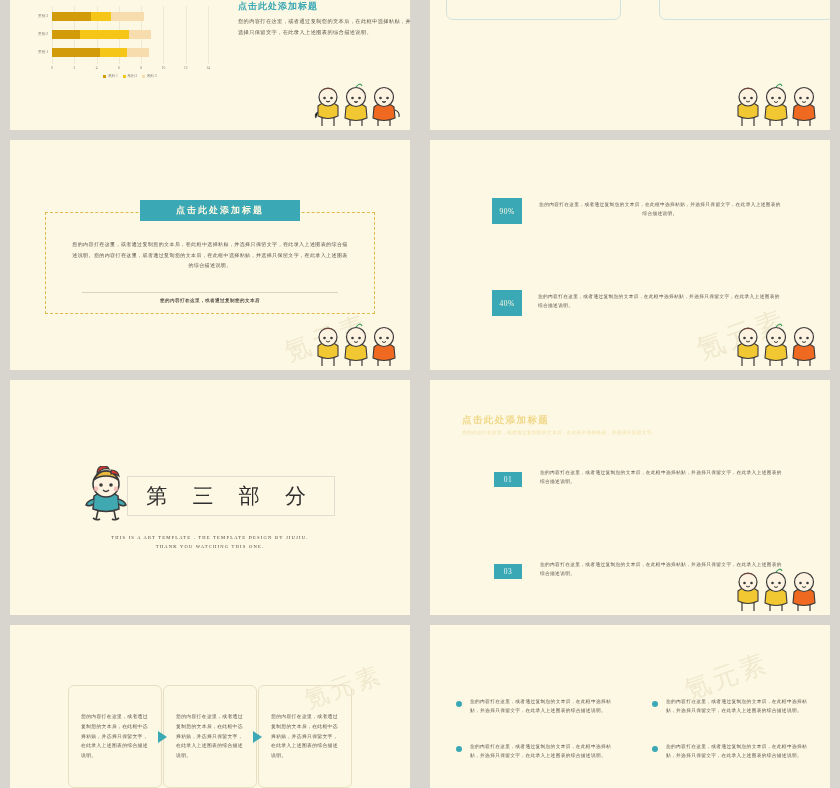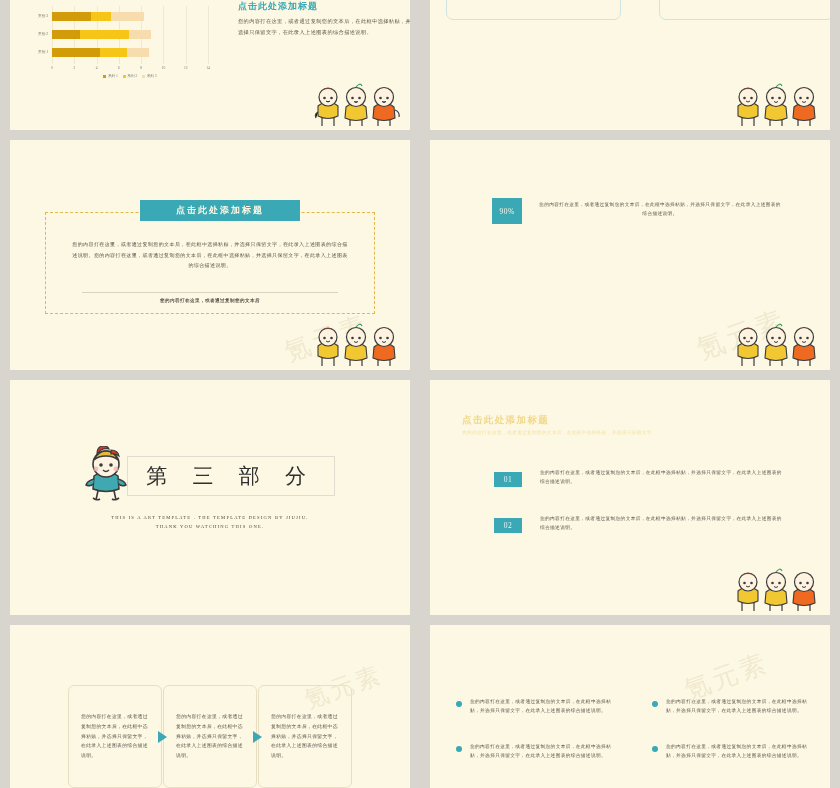--- a/index.html
+++ b/index.html
@@ -112,21 +112,21 @@
     background:#3aa8b5;color:#fdf8e3;
     display:flex;align-items:center;justify-content:center;
     font-size:7.5px;letter-spacing:.5px;
   }
   .pct-text{
     position:absolute;left:46px;right:0;top:2px;
     font-size:4.7px;line-height:2.0;color:#55504a;letter-spacing:.35px;
   }
 
   
-  .sec-wrap{position:absolute;left:0;right:0;top:66px;text-align:center;}
+  .sec-wrap{position:absolute;left:0;right:0;top:86px;text-align:center;}
   .sec-inner{display:inline-block;position:relative;}
   .sec-box{
     display:inline-block;border:1px solid #e2ddd0;
     padding:5px 18px;vertical-align:middle;
     font-size:21px;letter-spacing:10px;color:#2f2f2f;
     font-family:"Liberation Serif",serif;
   }
   .sec-girl{display:inline-block;vertical-align:middle;margin-right:-4px;}
   .sec-sub{
     margin-top:8px;text-align:center;
@@ -367,20 +367,24 @@
       </div>
     </div>
   </div>
 
   <div class="cell r2">
     <div class="slide">
       <div class="pct-row" style="top:58px;text-align:center;">
         <div class="pct-badge">90%</div>
         <div class="pct-text">您的内容打在这里，或者通过复制您的文本后，在此框中选择粘贴，并选择只保留文字，在此录入上述图表的综合描述说明。</div>
       </div>
+      <div class="pct-row" style="top:150px;">
+        <div class="pct-badge">40%</div>
+        <div class="pct-text">您的内容打在这里，或者通过复制您的文本后，在此框中选择粘贴，并选择只保留文字，在此录入上述图表的综合描述说明。</div>
+      </div>
       <div class="watermark" style="right:42px;bottom:16px;font-size:28px;">氪元素</div>
       <div class="mascots">
         <svg width="90" height="46" viewBox="0 0 90 46">
           <g>
             <path d="M8 30 L8 44 M20 30 L20 44" stroke="#3b3b3b" stroke-width="1.2"></path>
             <path d="M4 24 q10 -8 20 0 l0 10 q-10 5 -20 0 z" fill="#f2c832" stroke="#3b3b3b" stroke-width="1.1"></path>
             <circle cx="14" cy="15" r="9" fill="#fdf3e0" stroke="#3b3b3b" stroke-width="1.2"></circle>
             <path d="M5 12 q9 -12 18 0 q-4 -5 -9 -5 q-5 0 -9 5z" fill="#7a3c2e"></path>
             <circle cx="10.5" cy="16" r="1.3" fill="#3b3b3b"></circle>
               <circle cx="17.5" cy="16" r="1.3" fill="#3b3b3b"></circle>
@@ -442,22 +446,22 @@
   </div>
 
   <div class="cell r3">
     <div class="slide">
       <div class="y-title">点击此处添加标题</div>
       <div class="y-sub">您的内容打在这里，或者通过复制您的文本后，在此框中选择粘贴，并选择只保留文字。</div>
       <div class="num-row" style="top:84px;">
         <div class="num-badge">01</div>
         <div class="num-text">您的内容打在这里，或者通过复制您的文本后，在此框中选择粘贴，并选择只保留文字，在此录入上述图表的综合描述说明。</div>
       </div>
-      <div class="num-row" style="top:130px;">
-        <div class="num-badge">02</div>
+      <div class="num-row" style="top:176px;">
+        <div class="num-badge">03</div>
         <div class="num-text">您的内容打在这里，或者通过复制您的文本后，在此框中选择粘贴，并选择只保留文字，在此录入上述图表的综合描述说明。</div>
       </div>
       <div class="mascots">
         <svg width="90" height="46" viewBox="0 0 90 46">
           <g>
             <path d="M8 30 L8 44 M20 30 L20 44" stroke="#3b3b3b" stroke-width="1.2"></path>
             <path d="M4 24 q10 -8 20 0 l0 10 q-10 5 -20 0 z" fill="#f2c832" stroke="#3b3b3b" stroke-width="1.1"></path>
             <circle cx="14" cy="15" r="9" fill="#fdf3e0" stroke="#3b3b3b" stroke-width="1.2"></circle>
             <path d="M5 12 q9 -12 18 0 q-4 -5 -9 -5 q-5 0 -9 5z" fill="#7a3c2e"></path>
             <circle cx="10.5" cy="16" r="1.3" fill="#3b3b3b"></circle>

